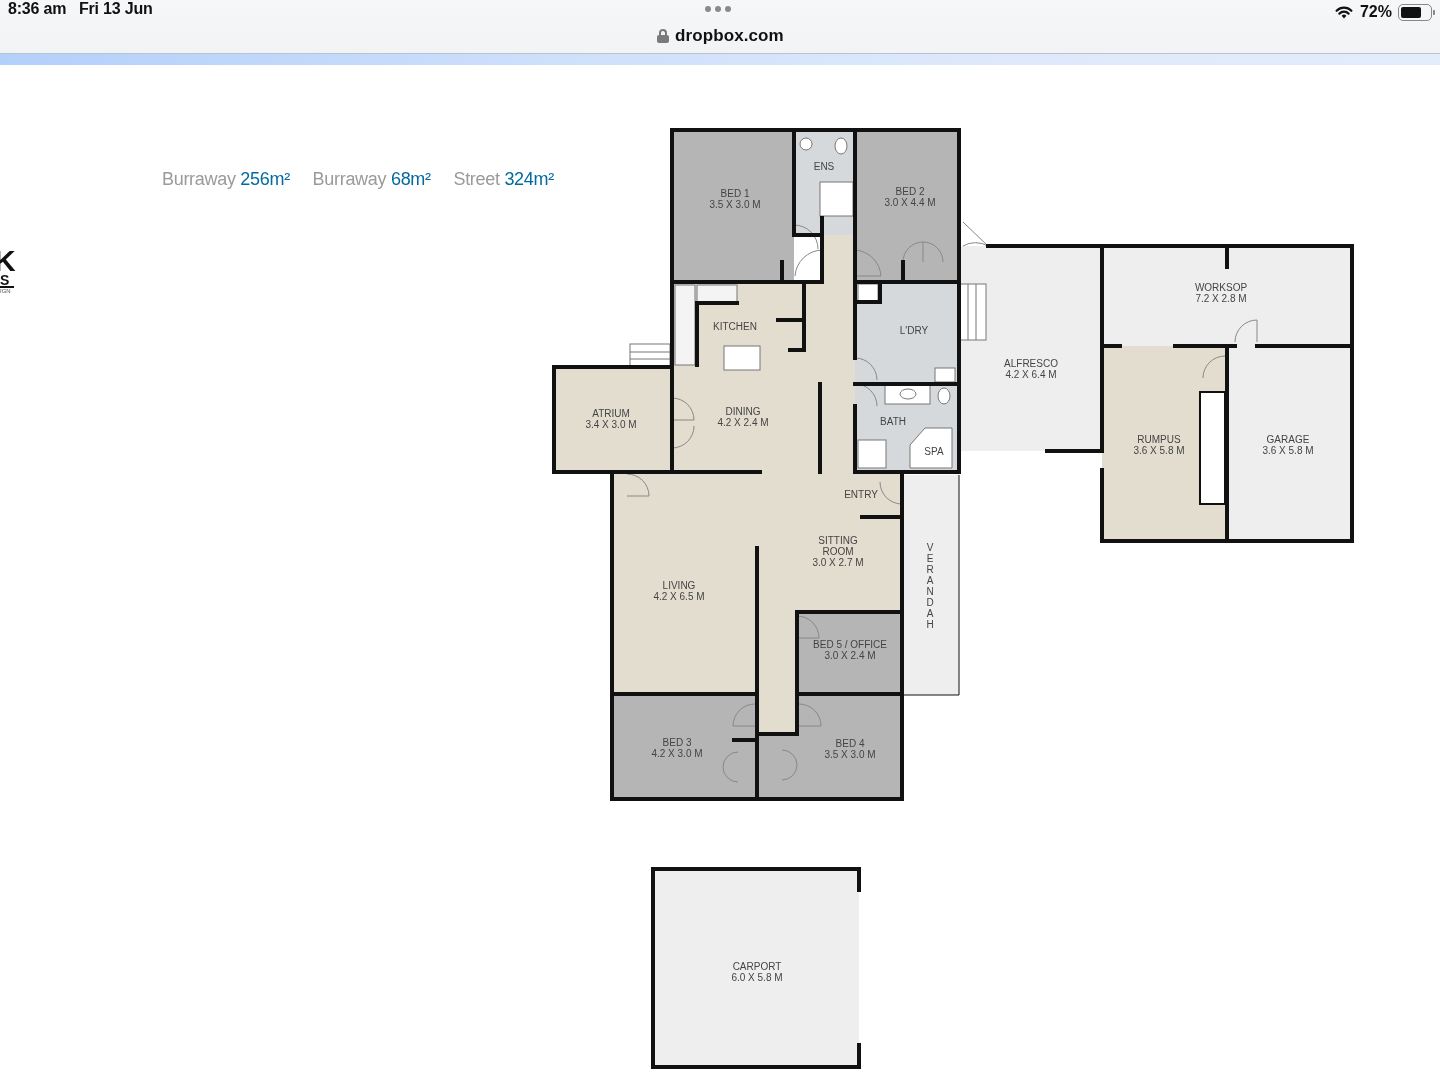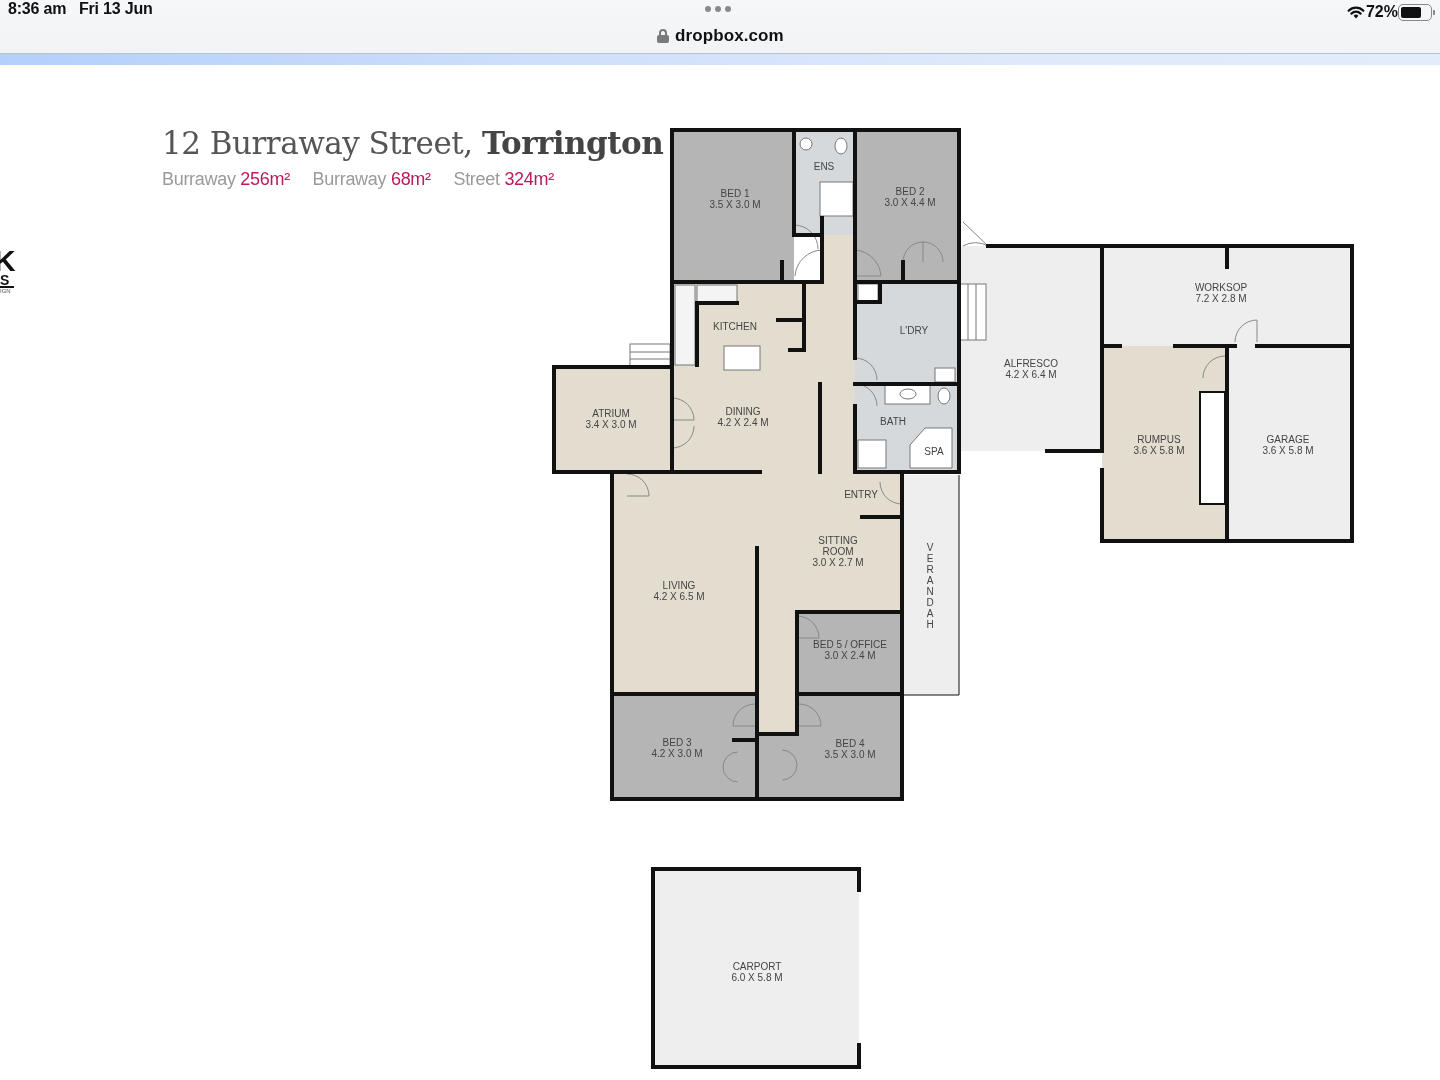--- a/index.html
+++ b/index.html
@@ -6,30 +6,30 @@
     html, body { width: 1440px; height: 1080px; overflow: hidden; background: #ffffff; font-family: "Liberation Sans", sans-serif; }
     .status-bar { position: absolute; left: 0; top: 0; width: 1440px; height: 54px; background: linear-gradient(#f6f7f8, #f1f3f4); border-bottom: 1px solid #b9c3cf; }
     .sb-time { position: absolute; left: 8px; top: 0; font-size: 16px; font-weight: bold; color: #111; letter-spacing: -0.2px; }
     .sb-dots { position: absolute; left: 705px; top: 6px; display: flex; gap: 4px; }
     .sb-dots span { width: 6px; height: 6px; border-radius: 50%; background: #8a8a8a; display: block; }
     .url-bar { position: absolute; left: 657px; top: 26px; display: flex; align-items: center; gap: 6px; }
     .lock { width: 12px; height: 14px; position: relative; }
     .lock .shackle { position: absolute; left: 2px; top: 0; width: 8px; height: 8px; border: 2px solid #7a7a7a; border-bottom: none; border-radius: 4px 4px 0 0; }
     .lock .body { position: absolute; left: 0; top: 6px; width: 12px; height: 8px; background: #7a7a7a; border-radius: 2px; }
     .url-text { font-size: 17px; color: #111; font-weight: bold; letter-spacing: 0.1px; text-align: center; }
-    .sb-right { position: absolute; right: 8px; top: 3px; display: flex; align-items: center; gap: 0; font-size: 16px; font-weight: bold; color: #111; }
+    .sb-right { position: absolute; right: 8px; top: 3px; display: flex; align-items: center; gap: 6px; font-size: 16px; font-weight: bold; color: #111; }
     .battery { width: 34px; height: 17px; border: 1.5px solid #888; border-radius: 5px; position: relative; padding: 2px; }
     .battery .fill { height: 100%; background: #111; border-radius: 2px; }
     .battery .nub { position: absolute; right: -4px; top: 5px; width: 2px; height: 5px; background: #888; border-radius: 0 1px 1px 0; }
     .progress { position: absolute; left: 0; top: 54px; width: 1440px; height: 11px; background: linear-gradient(90deg, #b3d0fb, #cfe0fb 40%, #dfe9fb 70%, #e3ecfb); }
     .content { position: absolute; left: 0; top: 65px; width: 1440px; height: 1015px; background: #fff; }
     .title { position: absolute; left: 162px; top: 60px; font-family: "DejaVu Serif", serif; font-size: 31px; color: #555; letter-spacing: -0.5px; white-space: nowrap; }
     .title b { color: #444; }
     .areas { position: absolute; left: 162px; top: 104px; font-size: 18px; color: #9a9a9a; white-space: nowrap; letter-spacing: -0.3px; }
-    .areas .val { color: #be185d; }
+    .areas .val { color: #0369a1; }
     .areas .grp { margin-right: 18px; }
     .logo-frag { position: absolute; left: 0; top: 183px; width: 16px; }
     .logo-frag .k { font-size: 30px; font-weight: bold; color: #111; line-height: 26px; margin-left: -6px; }
     .logo-frag .s { font-size: 14px; font-weight: bold; color: #111; line-height: 12px; border-bottom: 2px solid #111; width: 14px; }
     .logo-frag .t { font-size: 6px; color: #555; }
     svg.plan { position: absolute; left: 0; top: 0; }
     .room-label { font-family: "Liberation Sans", sans-serif; font-size: 10px; fill: #444; text-anchor: middle; }
   </style>
 </head>
 <body>
@@ -59,24 +59,20 @@
     <span>72%</span>
     <div class="battery">
         <div class="fill" style="width:72%"></div>
         <div class="nub"></div>
       </div>
   </div>
 </div>
 <div class="progress"></div>
 
 <div class="content">
-  <div class="title">
-    <span>12 Burraway Street,</span>
-    <b>Torrington</b>
-  </div>
   <div class="areas">
     <span class="grp"><span>Burraway</span> <span class="val">256m²</span></span>
     <span class="grp"><span>Burraway</span> <span class="val">68m²</span></span>
     <span class="grp"><span>Street</span> <span class="val">324m²</span></span>
   </div>
   <div class="logo-frag">
     <div class="k">K</div>
     <div class="s">S</div>
     <div class="t">IGN</div>
   </div>

